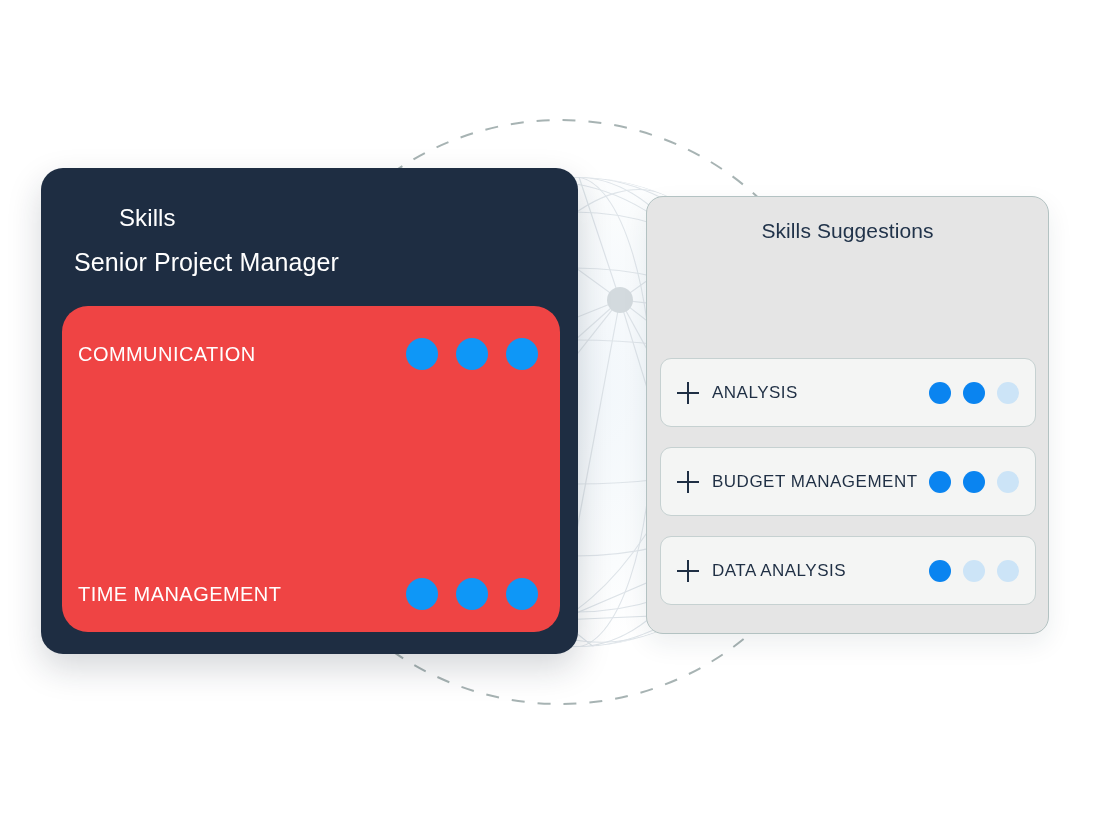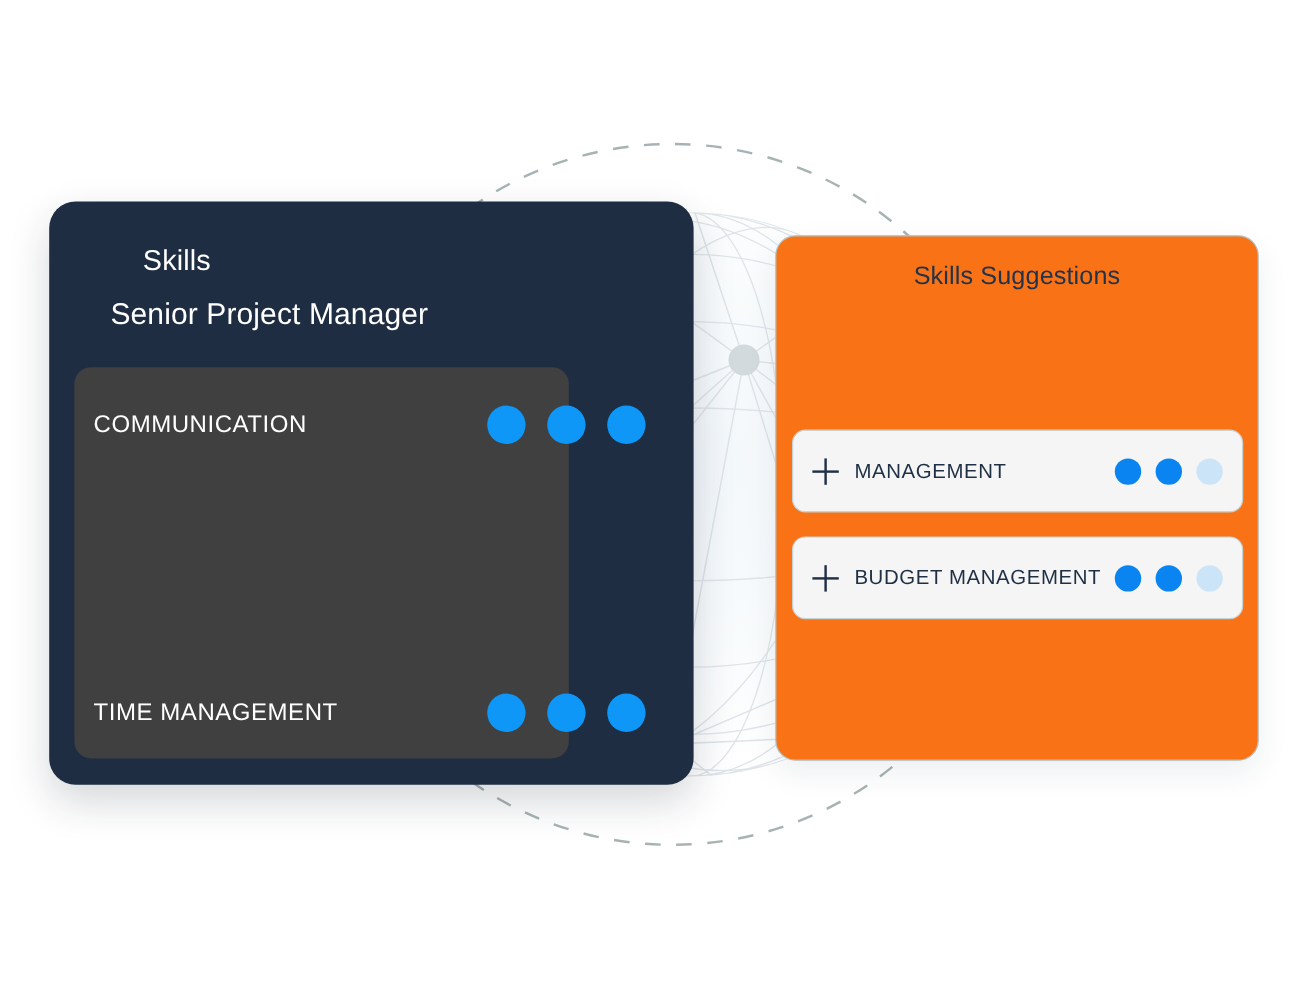--- a/index.html
+++ b/index.html
@@ -17,47 +17,47 @@
   #skills-card{
     position:absolute;left:41px;top:168px;width:537px;height:486px;
     background:#1e2d42;border-radius:22px;
     box-shadow:0 14px 34px rgba(20,32,48,.18);
   }
   #skills-card-title{
     position:absolute;left:33px;top:36px;
     font-size:24px;color:#ffffff;letter-spacing:.1px;margin-left:45px;
   }
   #skills-card-subtitle{
-    position:absolute;left:51px;top:80px;
+    position:absolute;left:33px;top:80px;
     font-size:25px;color:#ffffff;letter-spacing:.1px;
   }
 
   
   #skills-panel{
-    position:absolute;left:21px;top:138px;width:412px;height:326px;
-    background:#404040;border-radius:14px;
+    position:absolute;left:21px;top:138px;width:498px;height:326px;
+    background:#ef4444;border-radius:26px;
   }
   .skill-row{
     position:absolute;left:0;width:498px;height:60px;
     display:flex;align-items:center;
   }
   .skill-row-label{
     margin-left:16px;font-size:20px;color:#ffffff;
     letter-spacing:.45px;white-space:nowrap;
   }
   .skill-row-dots{
     position:absolute;right:22px;top:50%;transform:translateY(-50%);
     display:flex;gap:18px;align-items:center;
   }
   .skill-dot{width:32px;height:32px;border-radius:50%;}
 
   
   #suggestions-panel{
     position:absolute;left:646px;top:196px;width:401px;height:436px;
-    background:#f97316;border:1.5px solid #b3c2c2;border-radius:17px;
+    background:#e5e5e5;border:1.5px solid #b3c2c2;border-radius:17px;
     box-shadow:0 10px 26px rgba(30,45,66,.08);
   }
   #suggestions-title{
     position:absolute;left:0;top:22px;width:401px;text-align:center;
     font-size:21px;color:#21334a;letter-spacing:.1px;
   }
   .suggestion-row{
     position:absolute;left:13px;width:374px;height:67px;
     background:#f4f5f4;border:1.5px solid #c6d1d1;border-radius:11px;
     display:flex;align-items:center;
@@ -169,29 +169,38 @@
         </div>
       </div>
     </div>
 </div>
 
 <div id="suggestions-panel">
   <div id="suggestions-title">Skills Suggestions</div>
 
     <div class="suggestion-row" style="top: 161px;">
       <span class="suggestion-plus-icon"></span>
-      <span class="suggestion-label">MANAGEMENT</span>
+      <span class="suggestion-label">ANALYSIS</span>
       <span class="suggestion-dots">
         <span class="suggestion-dot" style="background: rgb(10, 132, 240);"></span>
         <span class="suggestion-dot" style="background: rgb(10, 132, 240);"></span>
         <span class="suggestion-dot" style="background: rgb(204, 228, 247);"></span>
       </span>
     </div>
     <div class="suggestion-row" style="top: 250px;">
       <span class="suggestion-plus-icon"></span>
       <span class="suggestion-label">BUDGET MANAGEMENT</span>
       <span class="suggestion-dots">
         <span class="suggestion-dot" style="background: rgb(10, 132, 240);"></span>
         <span class="suggestion-dot" style="background: rgb(10, 132, 240);"></span>
         <span class="suggestion-dot" style="background: rgb(204, 228, 247);"></span>
       </span>
     </div>
+    <div class="suggestion-row" style="top: 339px;">
+      <span class="suggestion-plus-icon"></span>
+      <span class="suggestion-label">DATA ANALYSIS</span>
+      <span class="suggestion-dots">
+        <span class="suggestion-dot" style="background: rgb(10, 132, 240);"></span>
+        <span class="suggestion-dot" style="background: rgb(204, 228, 247);"></span>
+        <span class="suggestion-dot" style="background: rgb(204, 228, 247);"></span>
+      </span>
+    </div>
   </div>
 
 </body></html>

